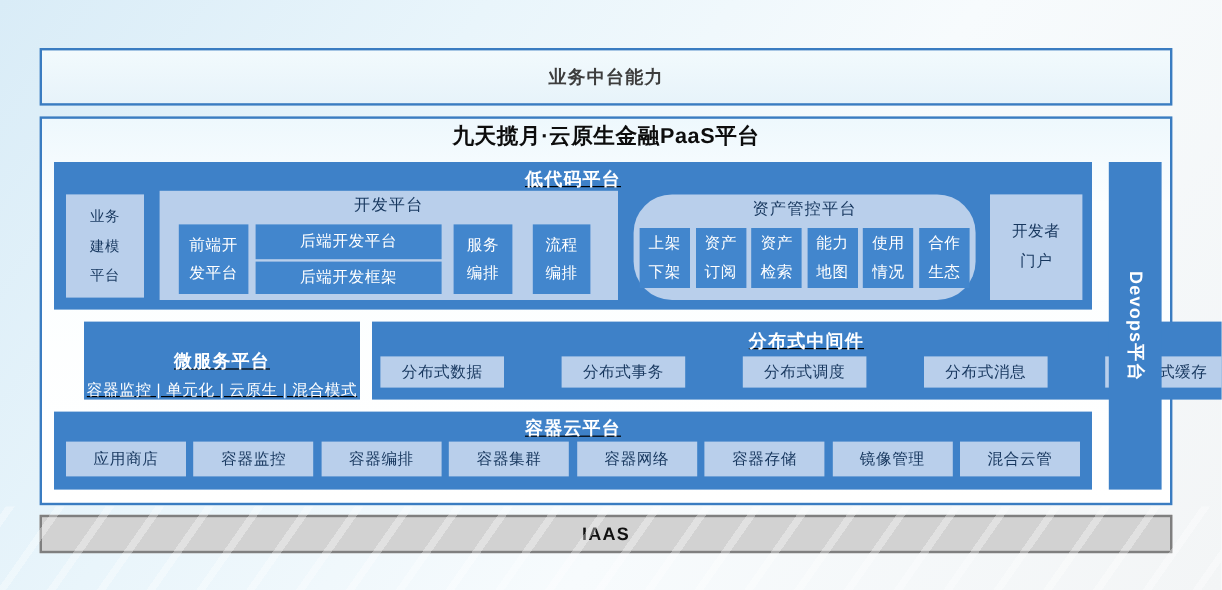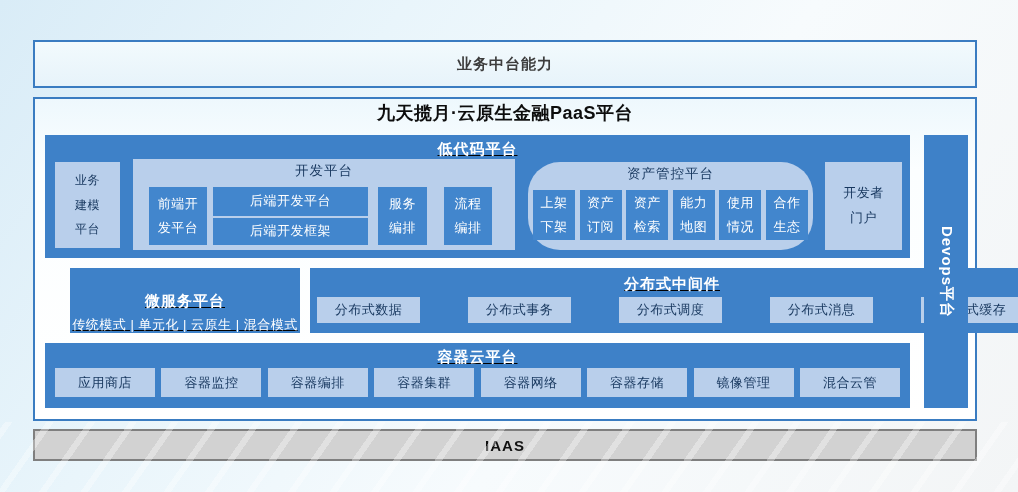--- a/index.html
+++ b/index.html
@@ -175,21 +175,21 @@
 生态</div>
     </div>
   </div>
 
   <div class="abs lightbox dev-portal">开发者
 门户</div>
 </div>
 
 <div class="abs section sec-micro">
   <div class="section-title">微服务平台</div>
-  <div class="micro-modes">传统模式 | 单元化 | 云原生 | 混合模式</div>
+  <div class="micro-modes">容器监控 | 单元化 | 云原生 | 混合模式</div>
 </div>
 
 <div class="abs section sec-middleware">
   <div class="section-title">分布式中间件</div>
   <div class="mw-row">
     <div class="lightbox mw-box">分布式数据</div>
     <div class="lightbox mw-box">分布式事务</div>
     <div class="lightbox mw-box">分布式调度</div>
     <div class="lightbox mw-box">分布式消息</div>
     <div class="lightbox mw-box">分布式缓存</div>

